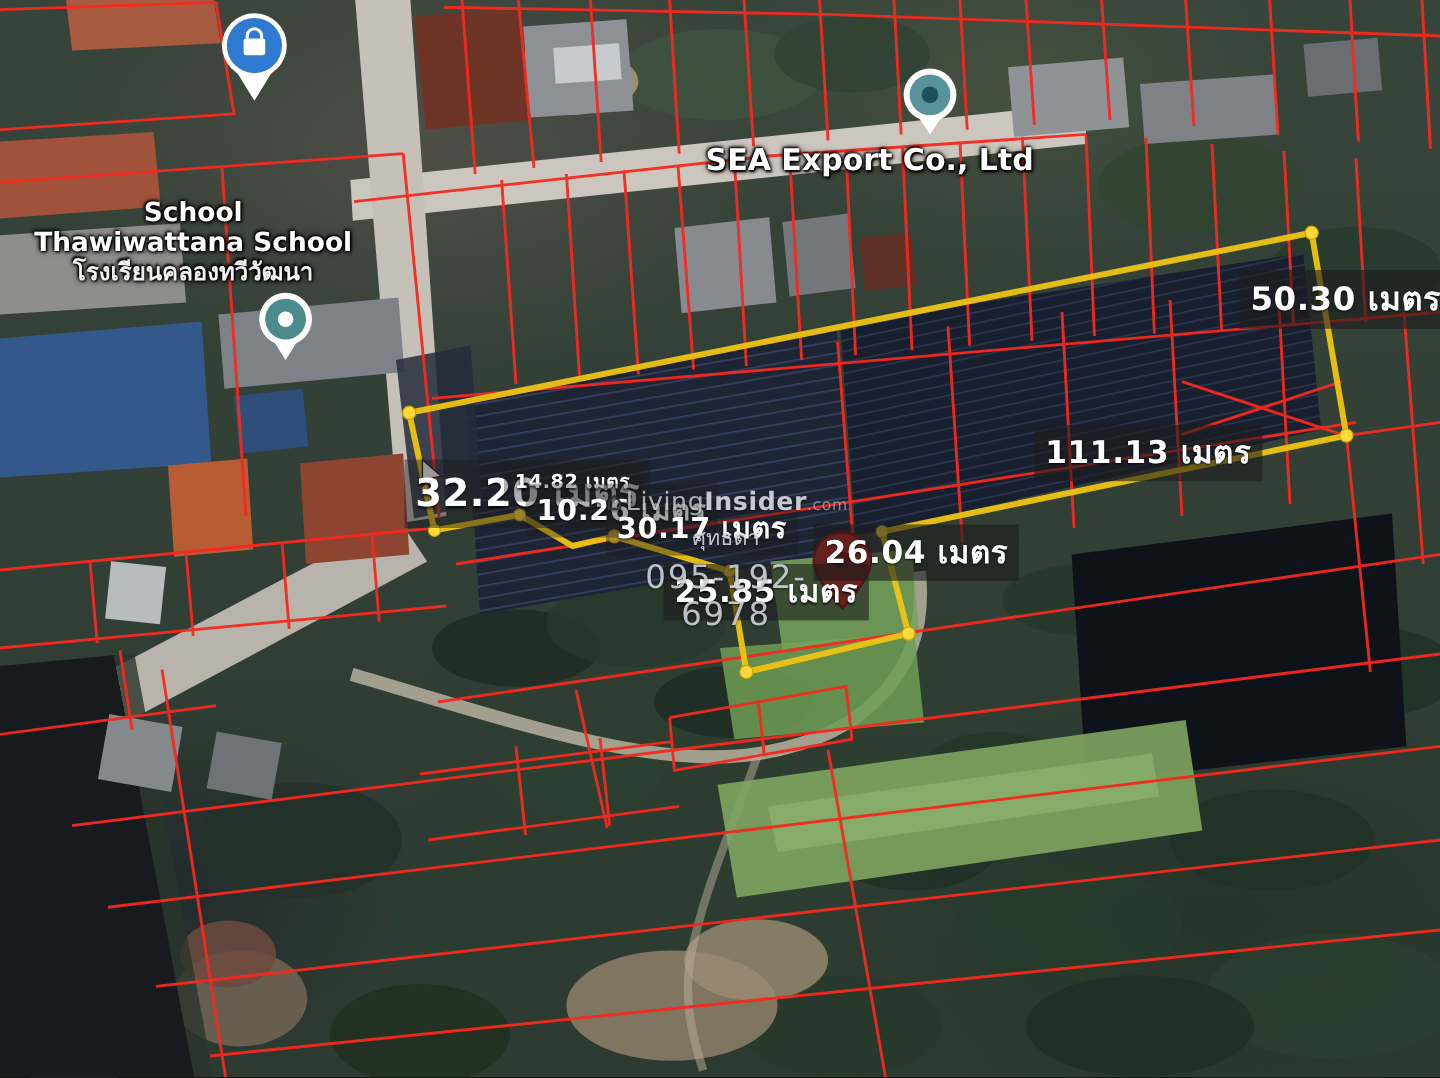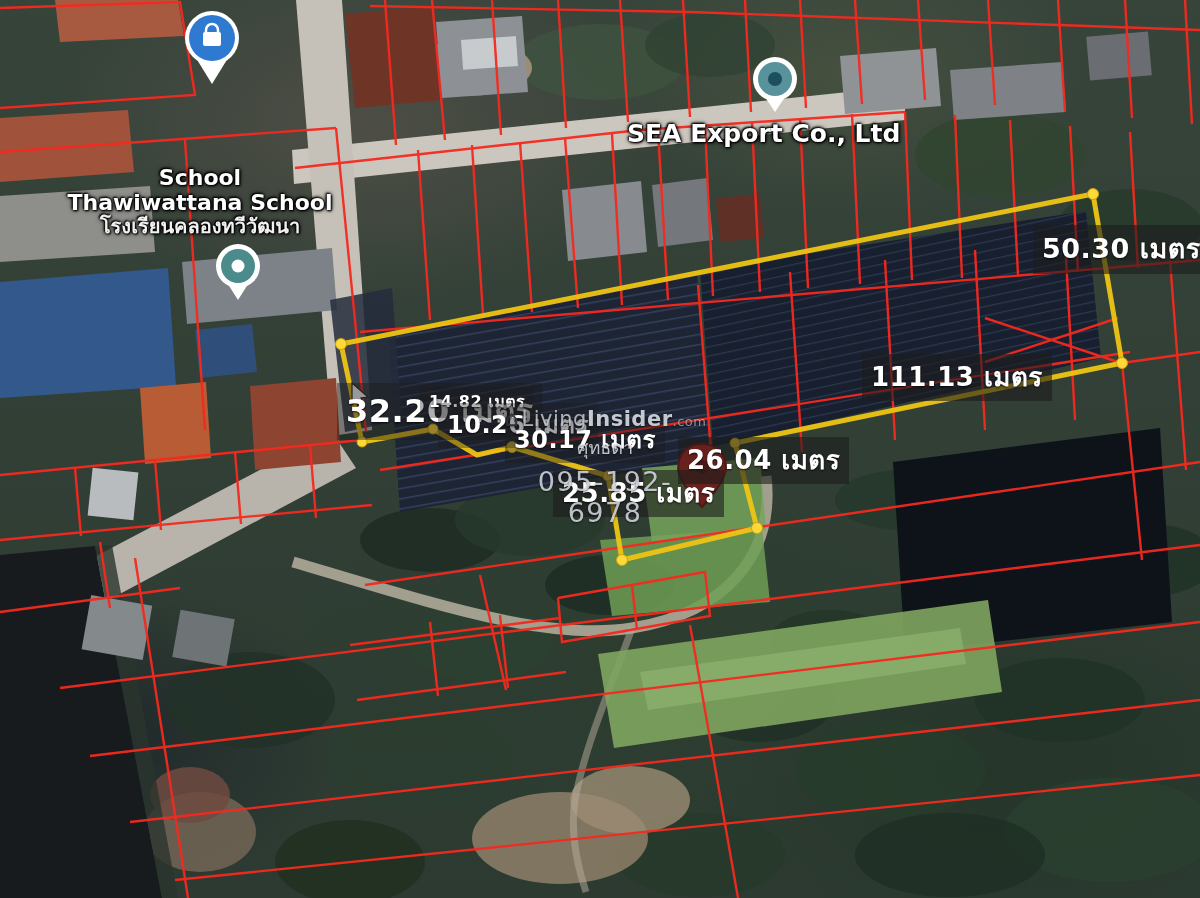--- a/index.html
+++ b/index.html
@@ -17,21 +17,20 @@
   svg.overlay{position:absolute;left:0;top:0;}
   .ml{
     position:absolute;color:#fff;font-weight:700;white-space:nowrap;
     background:rgba(28,28,28,.60);padding:2px 9px 4px;letter-spacing:.5px;
     text-shadow:0 1px 2px rgba(0,0,0,.8);
   }
   .maplabel{
     position:absolute;color:#fff;font-weight:700;text-align:center;line-height:1.12;
     text-shadow:0 0 3px #000,0 0 5px #000,1px 1px 2px #000,-1px -1px 2px #000;
     white-space:nowrap;
-    margin-left:39px;
   }
   .maplabel .thai{font-size:20px;color:#f1f1f1;font-weight:700;}
   .wm{
     position:absolute;text-align:center;color:rgba(205,210,220,.82);
     text-shadow:0 1px 2px rgba(0,0,0,.55);
   }
   .wm .brand{font-size:21px;font-weight:400;letter-spacing:.5px;}
   .wm .brand b{font-weight:700;color:rgba(222,226,234,.88);text-align:right;}
   .wm .brand .dotcom{font-size:13px;color:rgba(190,195,205,.7);}
   .wm .house{color:#2e3440;font-size:22px;margin-right:2px;}

